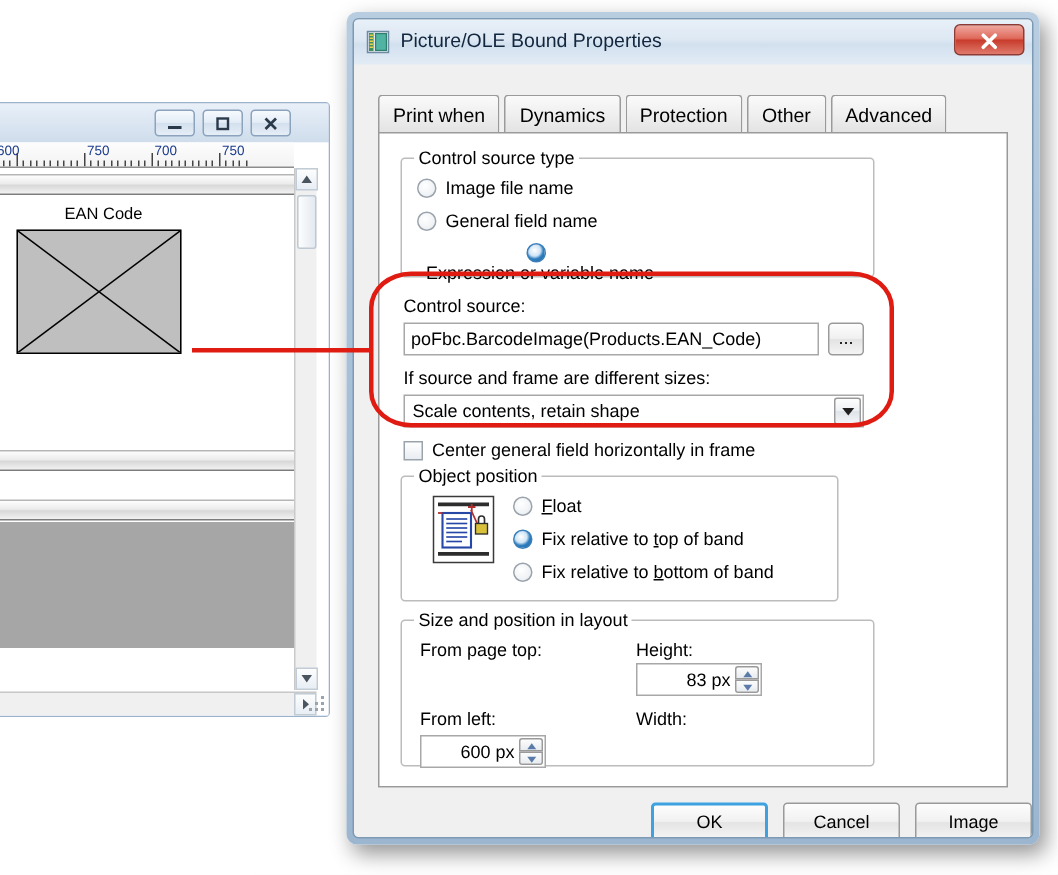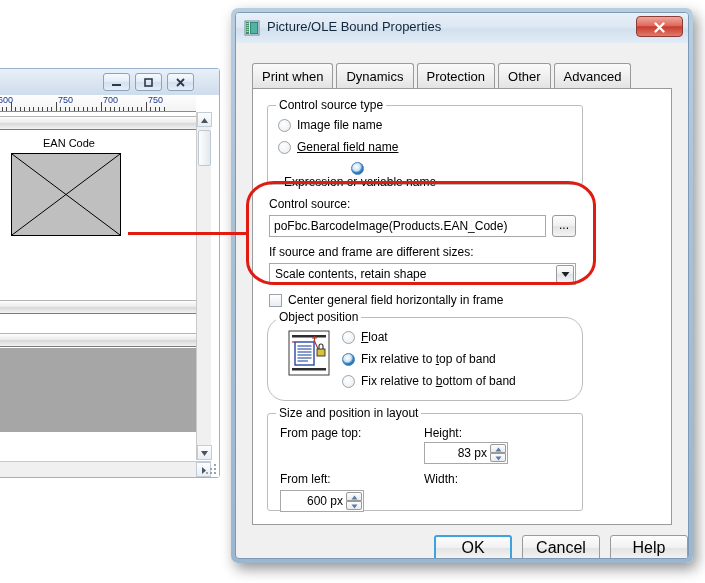--- a/index.html
+++ b/index.html
@@ -245,21 +245,21 @@
     border:1px solid #9a9a9a; box-sizing:border-box;
     background: linear-gradient(to bottom,#fcfcfc,#e8ecf0);
   }
   .spin-wrap .sbtn.up { top:0; border-radius:2px 2px 0 0; }
   .spin-wrap .sbtn.dn { bottom:0; border-radius:0 0 2px 2px; }
   .spin-wrap .sbtn svg { display:block; margin:2px auto 0; }
 
   
   .dlgbtn {
     position:absolute; height:26px; line-height:24px; text-align:center;
-    font-size:16px; color:#000; font-family:"Liberation Sans", sans-serif;
+    font-size:12px; color:#000; font-family:"Liberation Sans", sans-serif;
     border:1px solid #9a9a9a; border-radius:3px;
     background: linear-gradient(to bottom,#fdfdfd 0%,#f1f1f1 48%,#e4e4e4 52%,#f5f5f5 100%);
     box-sizing:border-box;
   }
   .dlgbtn.default { border:2px solid #3fa2e0; line-height:22px; }
 
   #objpos-icon { position:absolute; }
 </style>
 </head>
 <body>
@@ -424,21 +424,21 @@
       </div>
 
       <div id="tabpanel">
 
         <div class="grp" style="left:14px; top:16px; width:316px; height:80px;">
           <div class="grp-title">Control source type</div>
           <div class="radio-row" style="left:10px; top:12px;">
             <span class="radio"></span>
             <span class="radio-lbl">Image file name</span>
           </div>
-          <div class="radio-row" style="left:10px; top:34px;text-decoration:underline;">
+          <div class="radio-row" style="left:10px; top:34px;">
             <span class="radio"></span>
             <span class="radio-lbl">General field name</span>
           </div>
           <div class="radio-row" style="left:10px; top:56px;flex-direction:column;">
             <span class="radio on"></span>
             <span class="radio-lbl">Expression or variable name</span>
           </div>
         </div>
 
         <div class="lbl" style="left:16px; top:108px;">Control source:</div>
@@ -453,21 +453,21 @@
                 <path d="M0.5 1 L8.5 1 L4.5 6 Z" fill="#202020"></path>
               </svg>
           </div>
         </div>
 
         <div class="chk-row" style="left:16px; top:204px;">
           <span class="chk"></span>
           <span class="chk-lbl">Center general field horizontally in frame</span>
         </div>
 
-        <div class="grp" style="left:14px; top:228px; width:316px; height:84px;border-radius:18px;">
+        <div class="grp" style="left:14px; top:228px; width:292px; height:84px;">
           <div class="grp-title">Object position</div>
           <div id="objpos-icon" style="left:20px; top:12px;">
             <svg width="42" height="46" viewBox="0 0 42 46">
               <rect x="1" y="1" width="40" height="44" fill="#ffffff" stroke="#3a3a3a"></rect>
               <rect x="4" y="5" width="34" height="2.5" fill="#2d2d2d"></rect>
               <rect x="4" y="38" width="34" height="2.5" fill="#2d2d2d"></rect>
               <rect x="7" y="12" width="19" height="23" fill="#ffffff" stroke="#2647a6" stroke-width="1.4"></rect>
               <g stroke="#2647a6" stroke-width="1.1">
                 <line x1="9.5" y1="16" x2="23.5" y2="16"></line>
                 <line x1="9.5" y1="19" x2="23.5" y2="19"></line>
@@ -535,20 +535,20 @@
                 </div>
             </div>
           </div>
 
           <div class="lbl" style="left:156px; top:58px;">Width:</div>
         </div>
       </div>
 
       <div class="dlgbtn default" style="left:198px; top:522px; width:78px;">OK</div>
       <div class="dlgbtn" style="left:286px; top:522px; width:78px;">Cancel</div>
-      <div class="dlgbtn" style="left:374px; top:522px; width:78px;">Help</div>
+      <div class="dlgbtn" style="left:374px; top:522px; width:78px;">Image</div>
 
     </div>
   </div>
 
   <div id="red-callout"></div>
 
 </div>
 
 </body></html>

